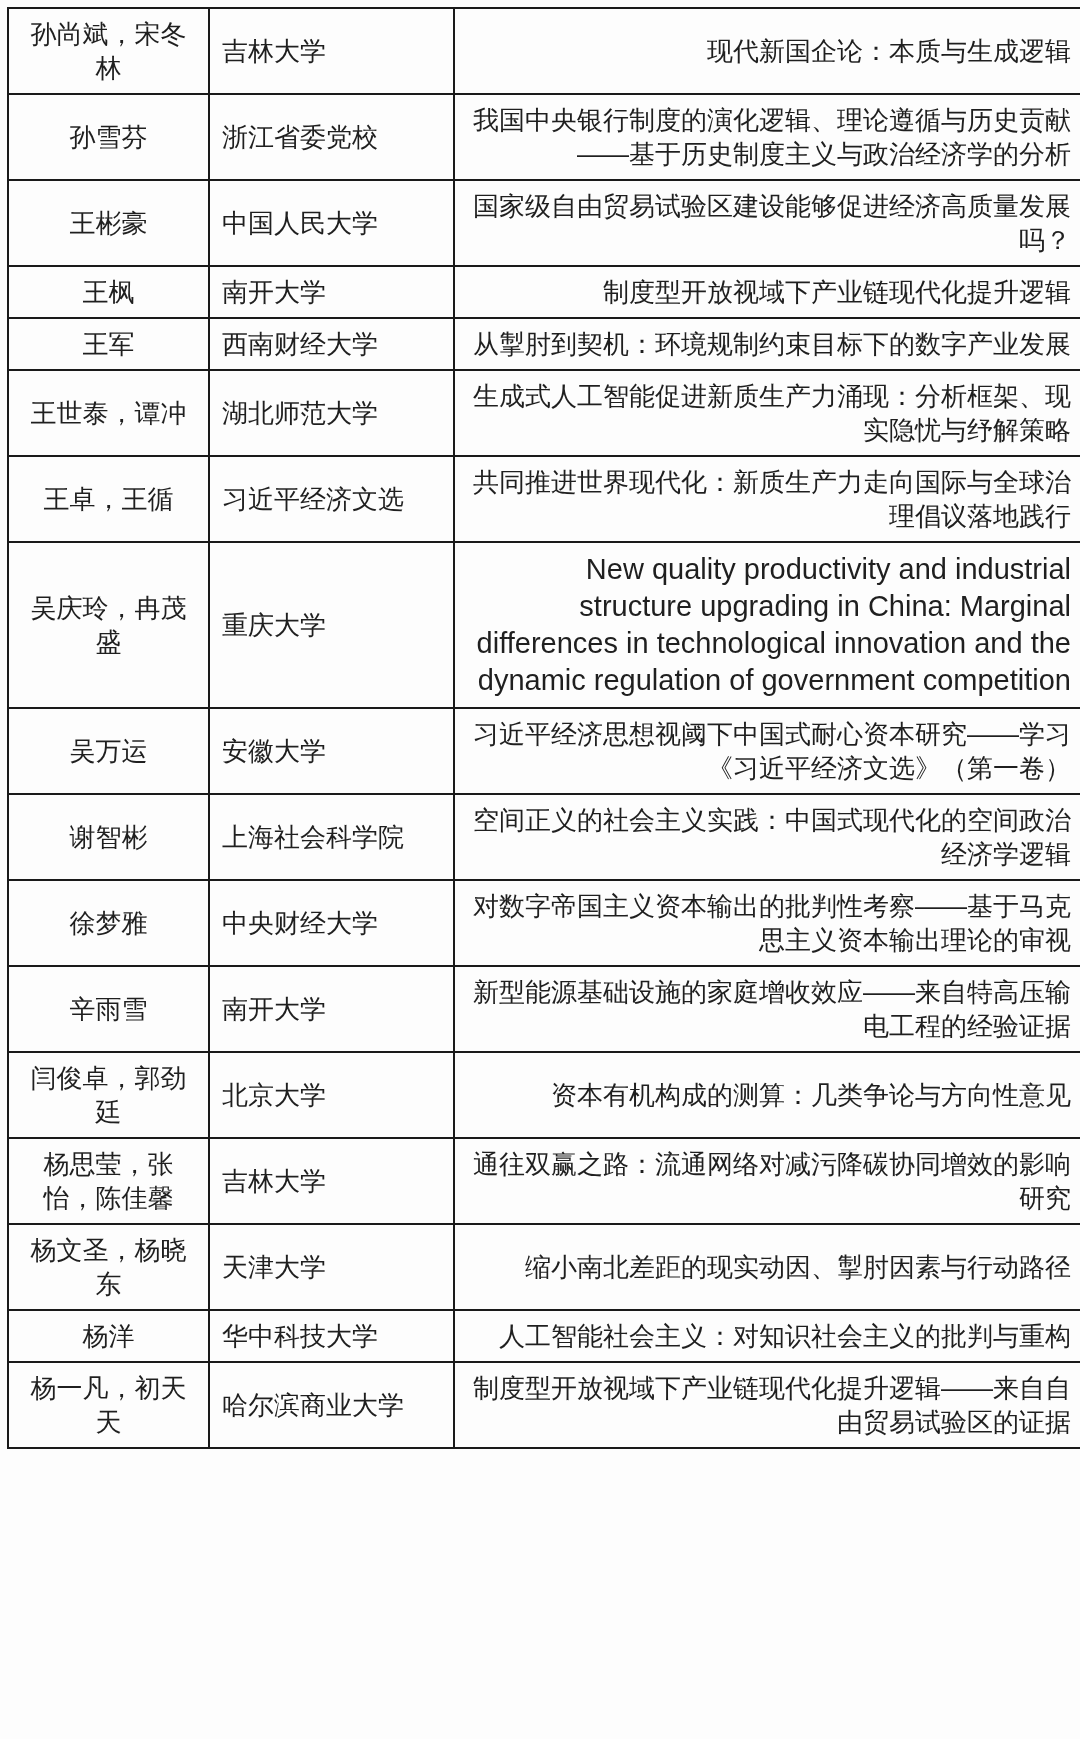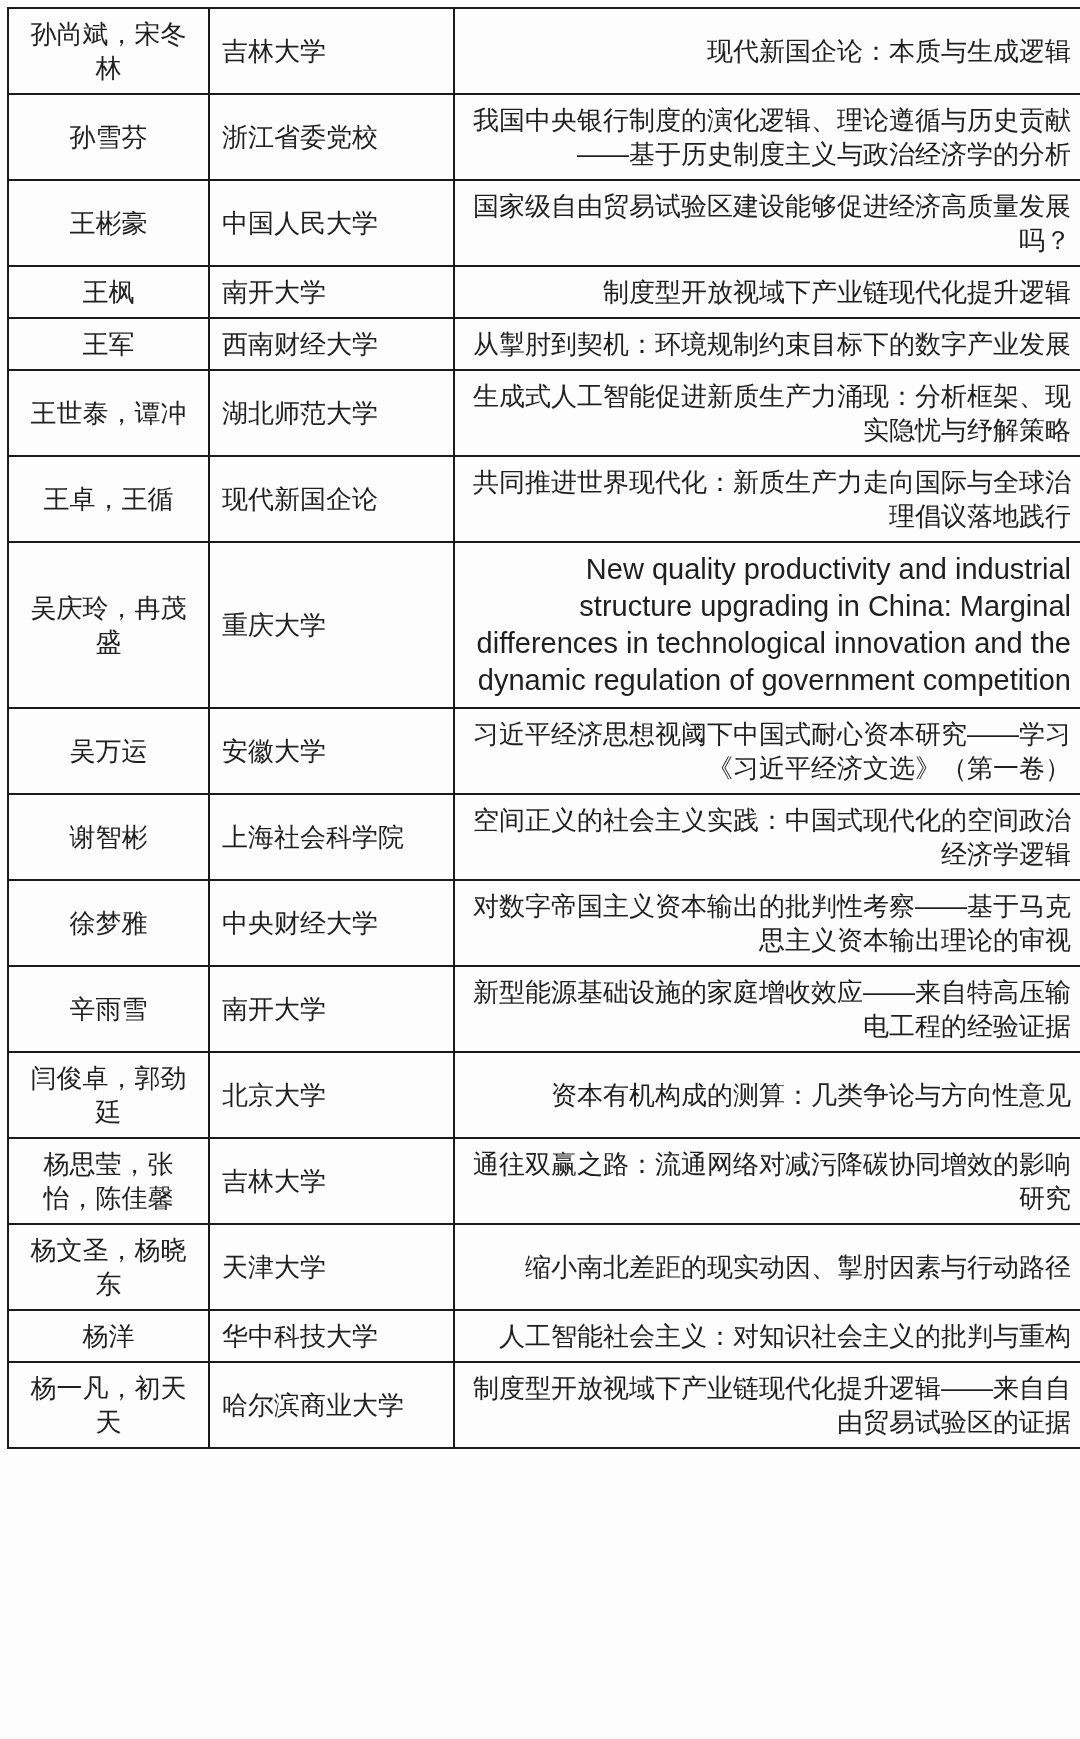--- a/index.html
+++ b/index.html
@@ -95,21 +95,21 @@
 
   <tr>
     <td class="col-author">王世泰，谭冲</td>
     <td class="col-affiliation">湖北师范大学</td>
     <td class="col-title">生成式人工智能促进新质生产力涌现：分析框架、现实隐忧与纾解策略</td>
   </tr>
 
 
   <tr>
     <td class="col-author">王卓，王循</td>
-    <td class="col-affiliation">现代新国企论</td>
+    <td class="col-affiliation">习近平经济文选</td>
     <td class="col-title">共同推进世界现代化：新质生产力走向国际与全球治理倡议落地践行</td>
   </tr>
 
   <tr class="latin-title">
     <td class="col-author">吴庆玲，冉茂盛</td>
     <td class="col-affiliation">重庆大学</td>
     <td class="col-title">New quality productivity and industrial structure upgrading in China: Marginal differences in technological innovation and the dynamic regulation of government competition</td>
   </tr>
 
   <tr>

